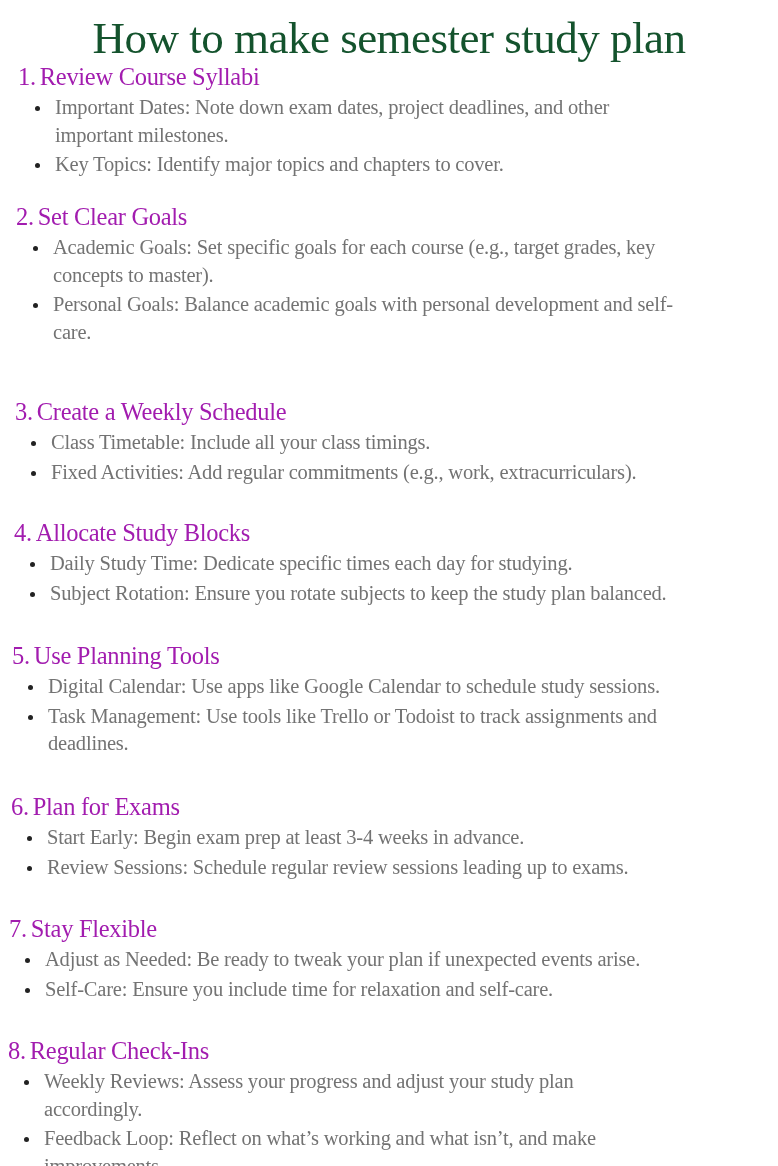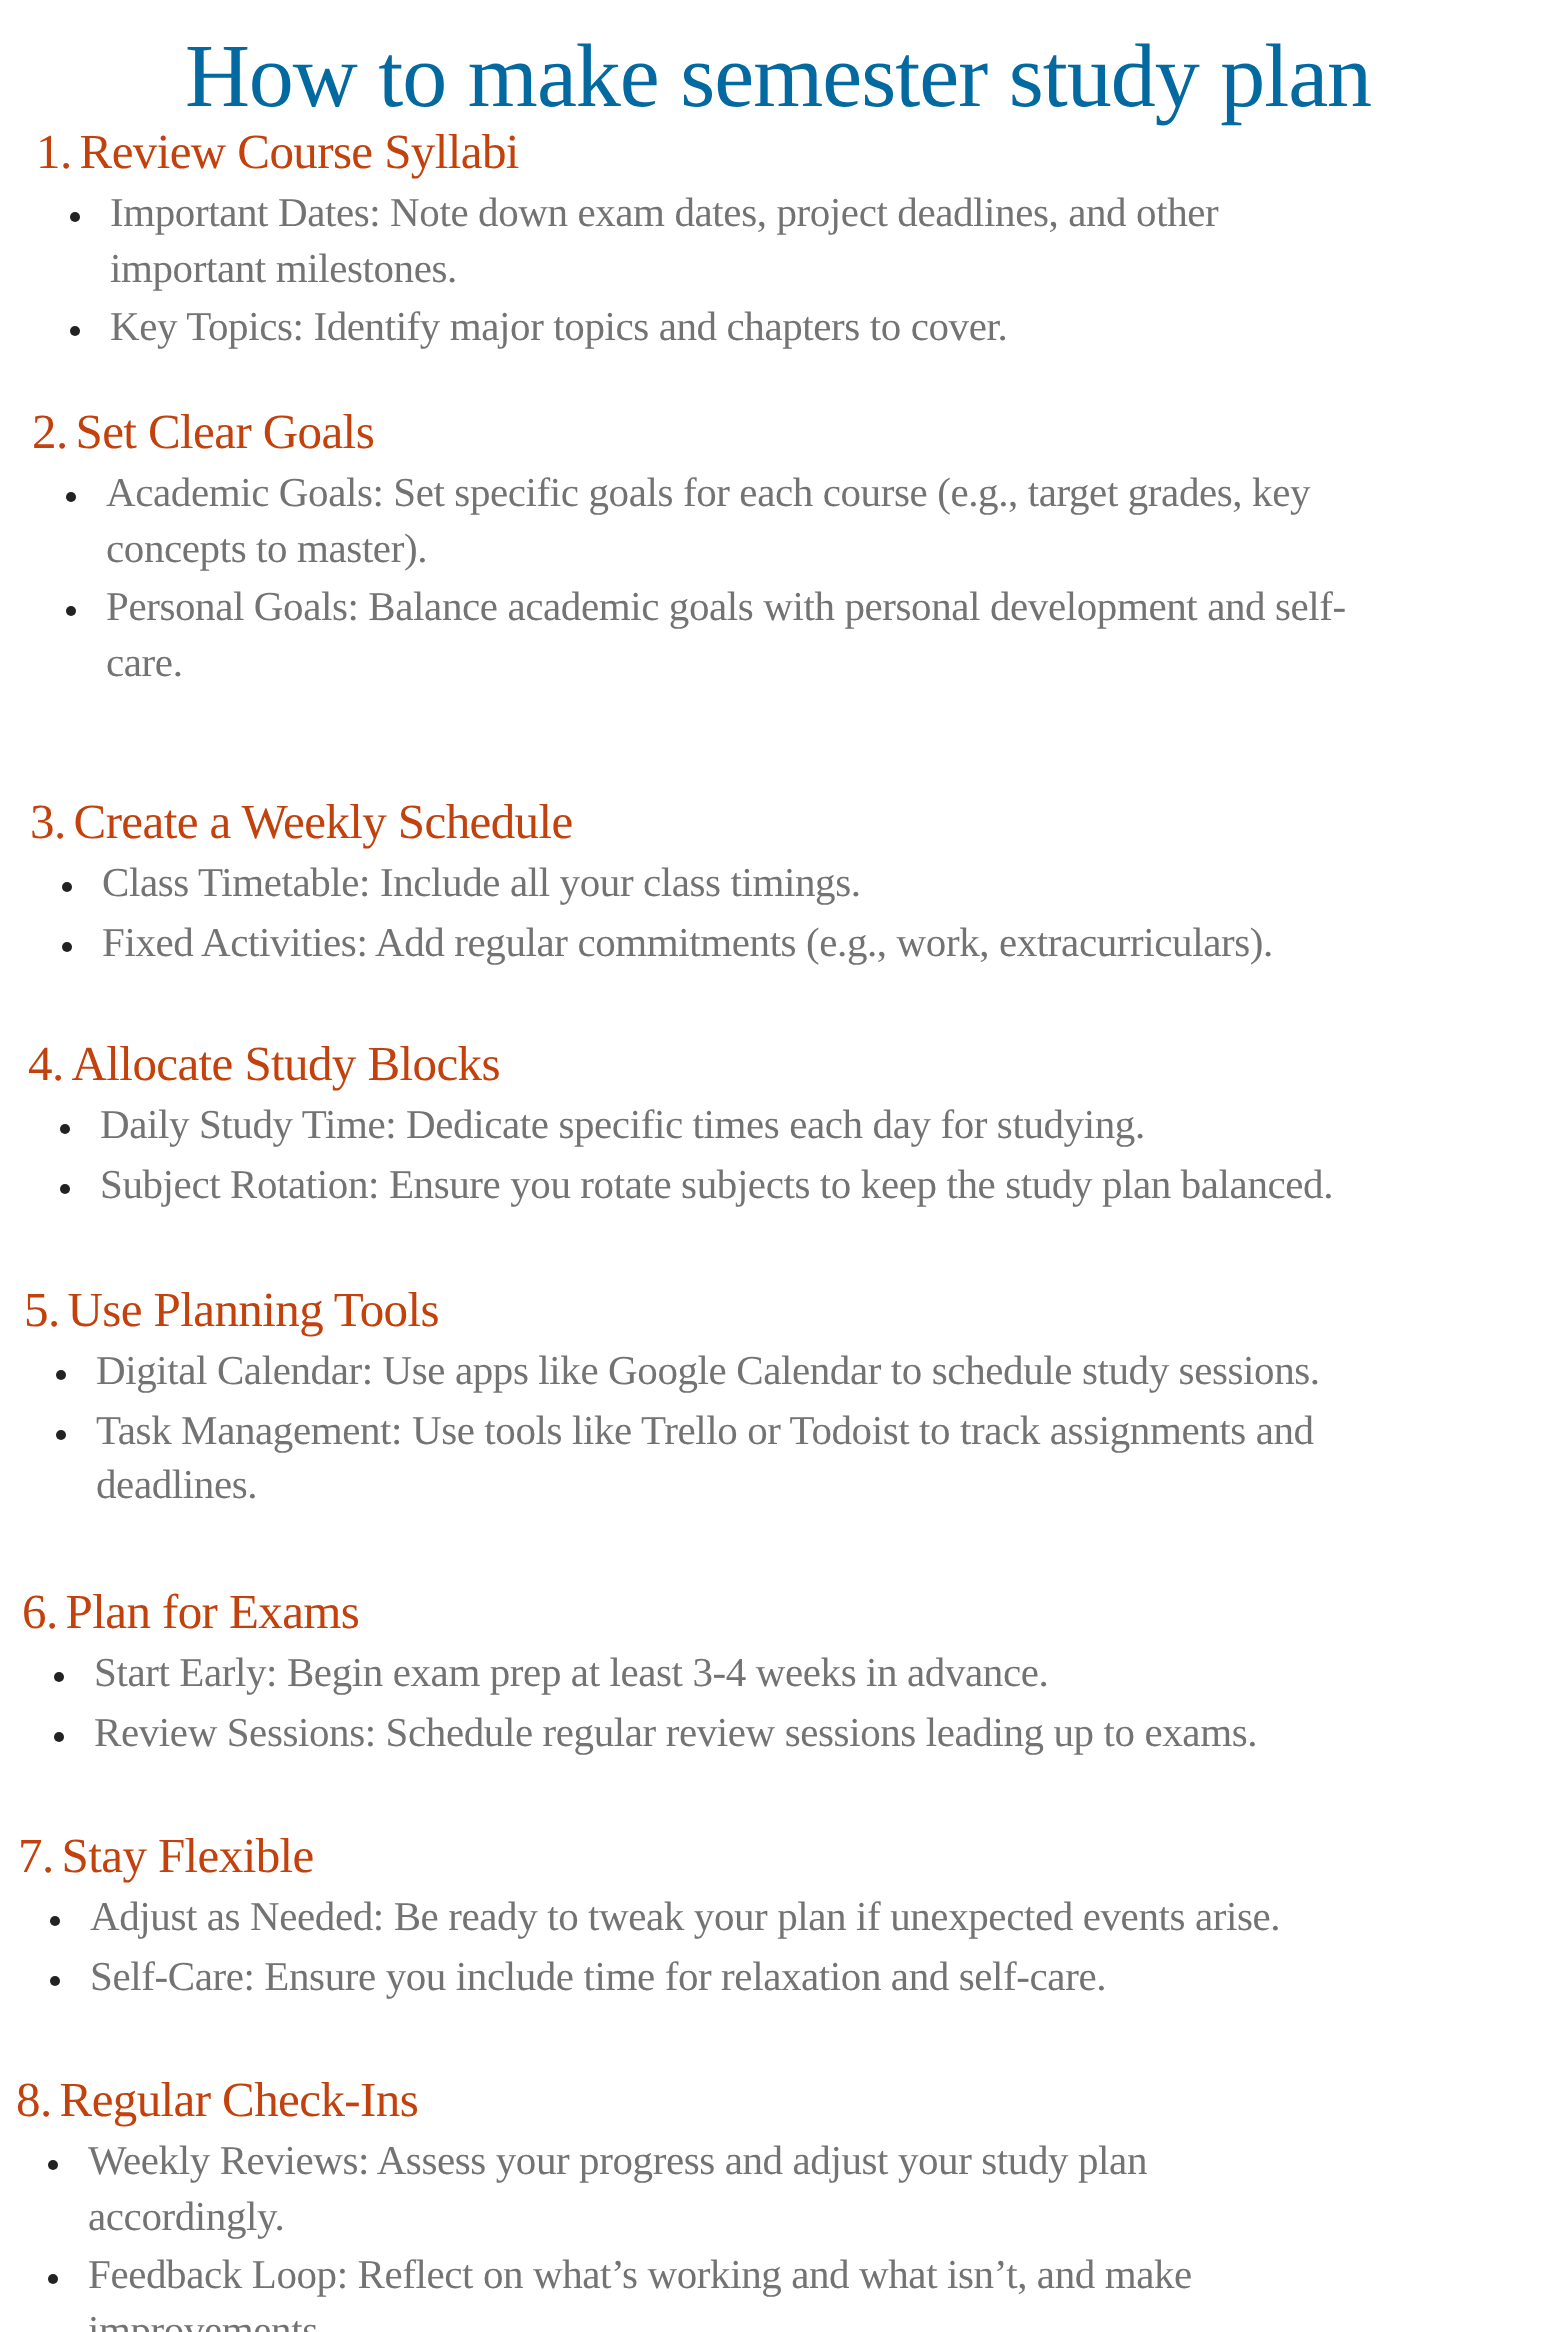--- a/index.html
+++ b/index.html
@@ -4,27 +4,27 @@
 <style>
   html, body { margin:0; padding:0; }
   body {
     width:778px; height:1166px; overflow:hidden; position:relative;
     background:#ffffff; color:#161616;
     font-family: "DejaVu Serif", "Liberation Serif", serif;
   }
   .title {
     position:absolute; left:0; top:10px; width:778px; text-align:center;
     font-family: "Liberation Serif", serif;
-    font-size:45px; line-height:56px; letter-spacing:-0.5px; color:#0369a1;
+    font-size:45px; line-height:56px; letter-spacing:-0.5px; color:#14532d;
     margin:0; font-weight:normal;
   }
   .section { position:absolute; white-space:nowrap; }
   .heading {
     font-family: "Liberation Serif", serif;
-    font-size:24.5px; line-height:30px; color:#c2410c; margin:0; font-weight:normal;
+    font-size:24.5px; line-height:30px; color:#a21caf; margin:0; font-weight:normal;
     letter-spacing:-0.3px;
   }
   .heading .num { margin-right:4px; }
   ul.bullets { list-style:none; margin:0; padding:0; }
   ul.bullets li {
     position:relative; padding-left:22px;
     font-family: "Liberation Serif", serif;
     font-size:20.5px; line-height:27.5px; color:#737373;
     letter-spacing:-0.2px; margin-top:2px;
   }

